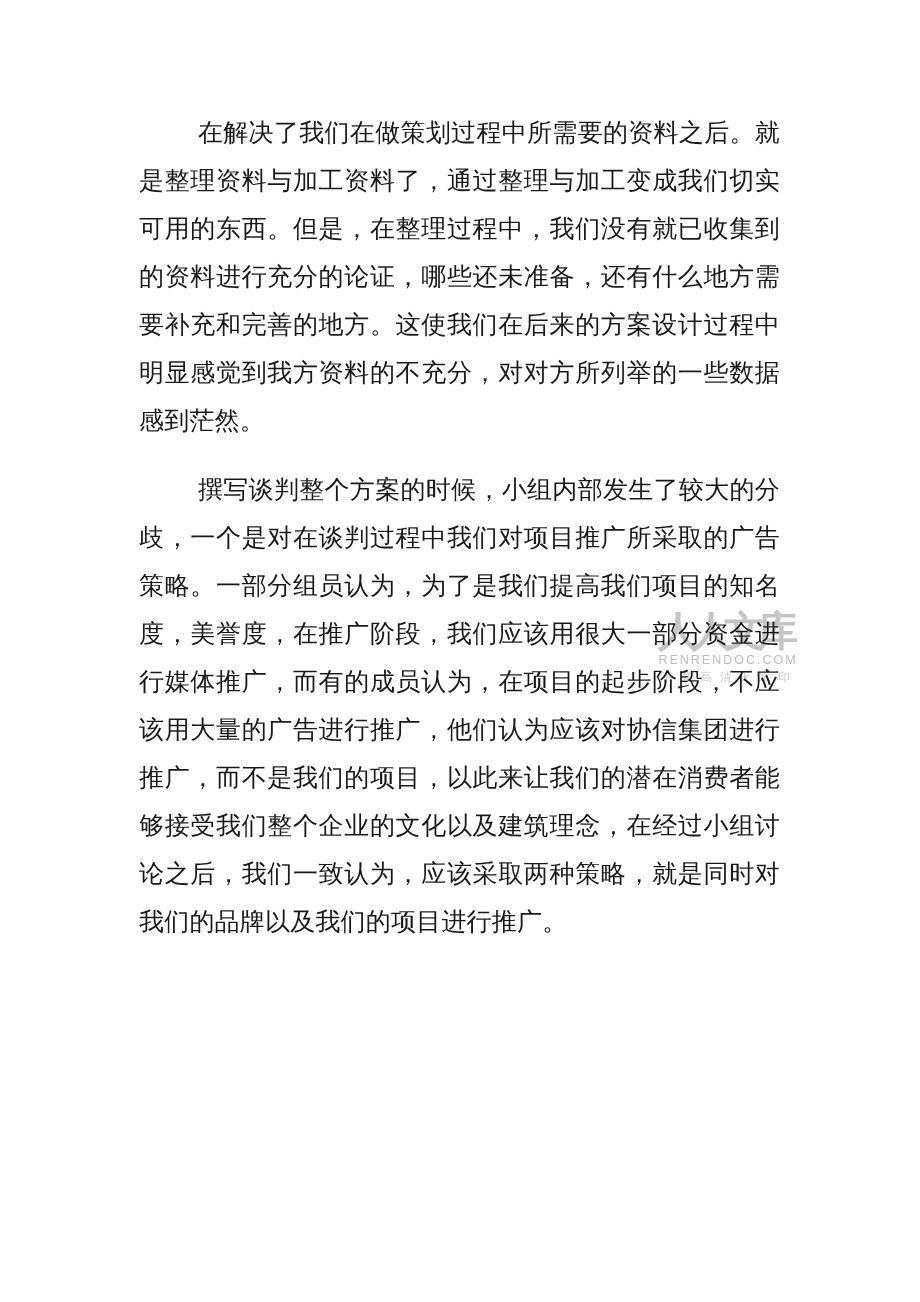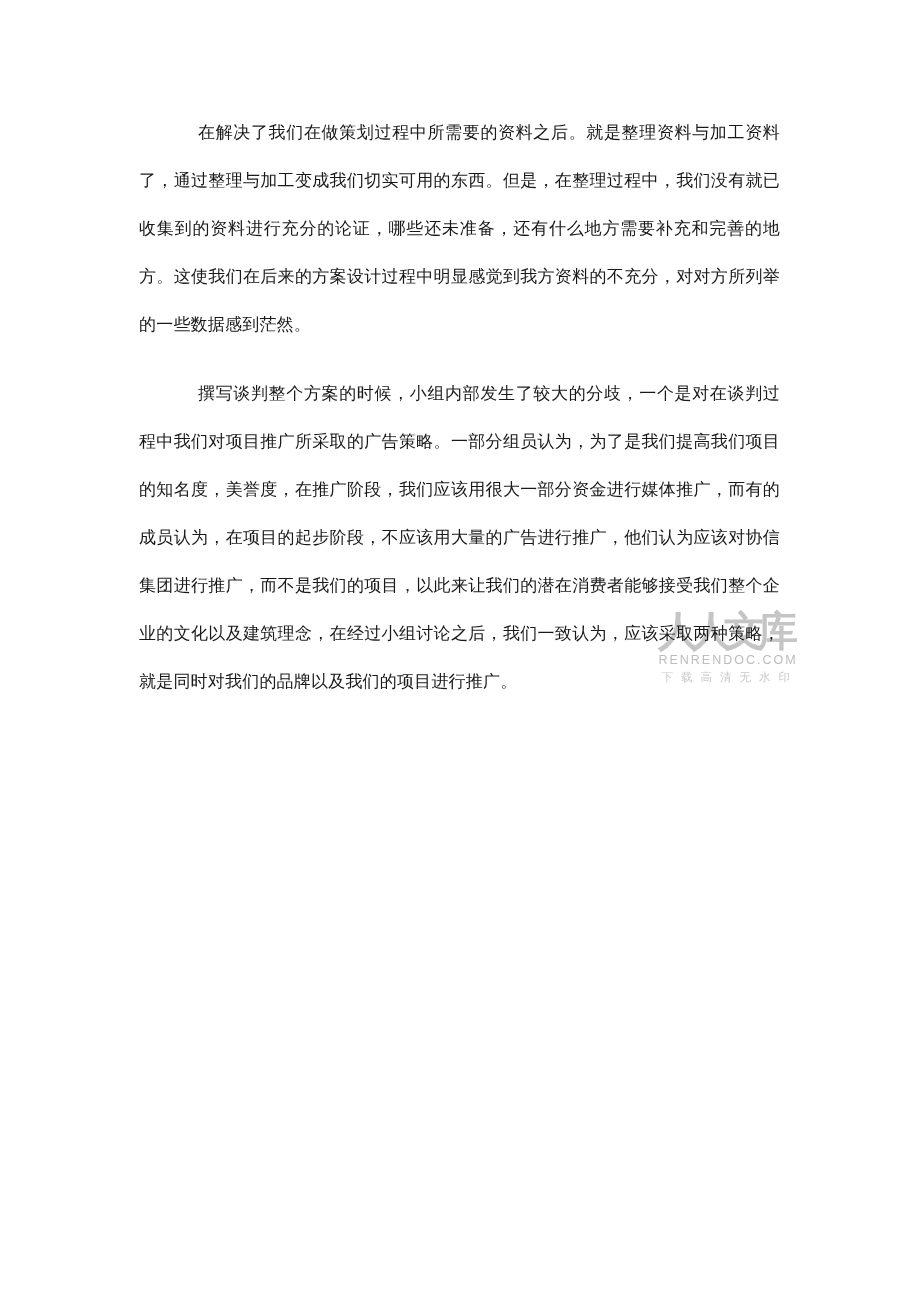--- a/index.html
+++ b/index.html
@@ -23,21 +23,21 @@
     position: absolute;
     left: 139px;
     top: 109px;
     width: 641px;
     z-index: 2;
     font-family: "Liberation Serif", "DejaVu Serif", serif;
     color: #191919;
   }
   .doc-body p {
     margin: 0 0 21px 0;
-    font-size: 17px;
+    font-size: 25px;
     line-height: 48px;
     text-align: justify;
     text-indent: 59px;
     letter-spacing: 0.2px;
     word-break: break-all;
   }
   .doc-body p:last-child {
     margin-bottom: 0;
   }
   

